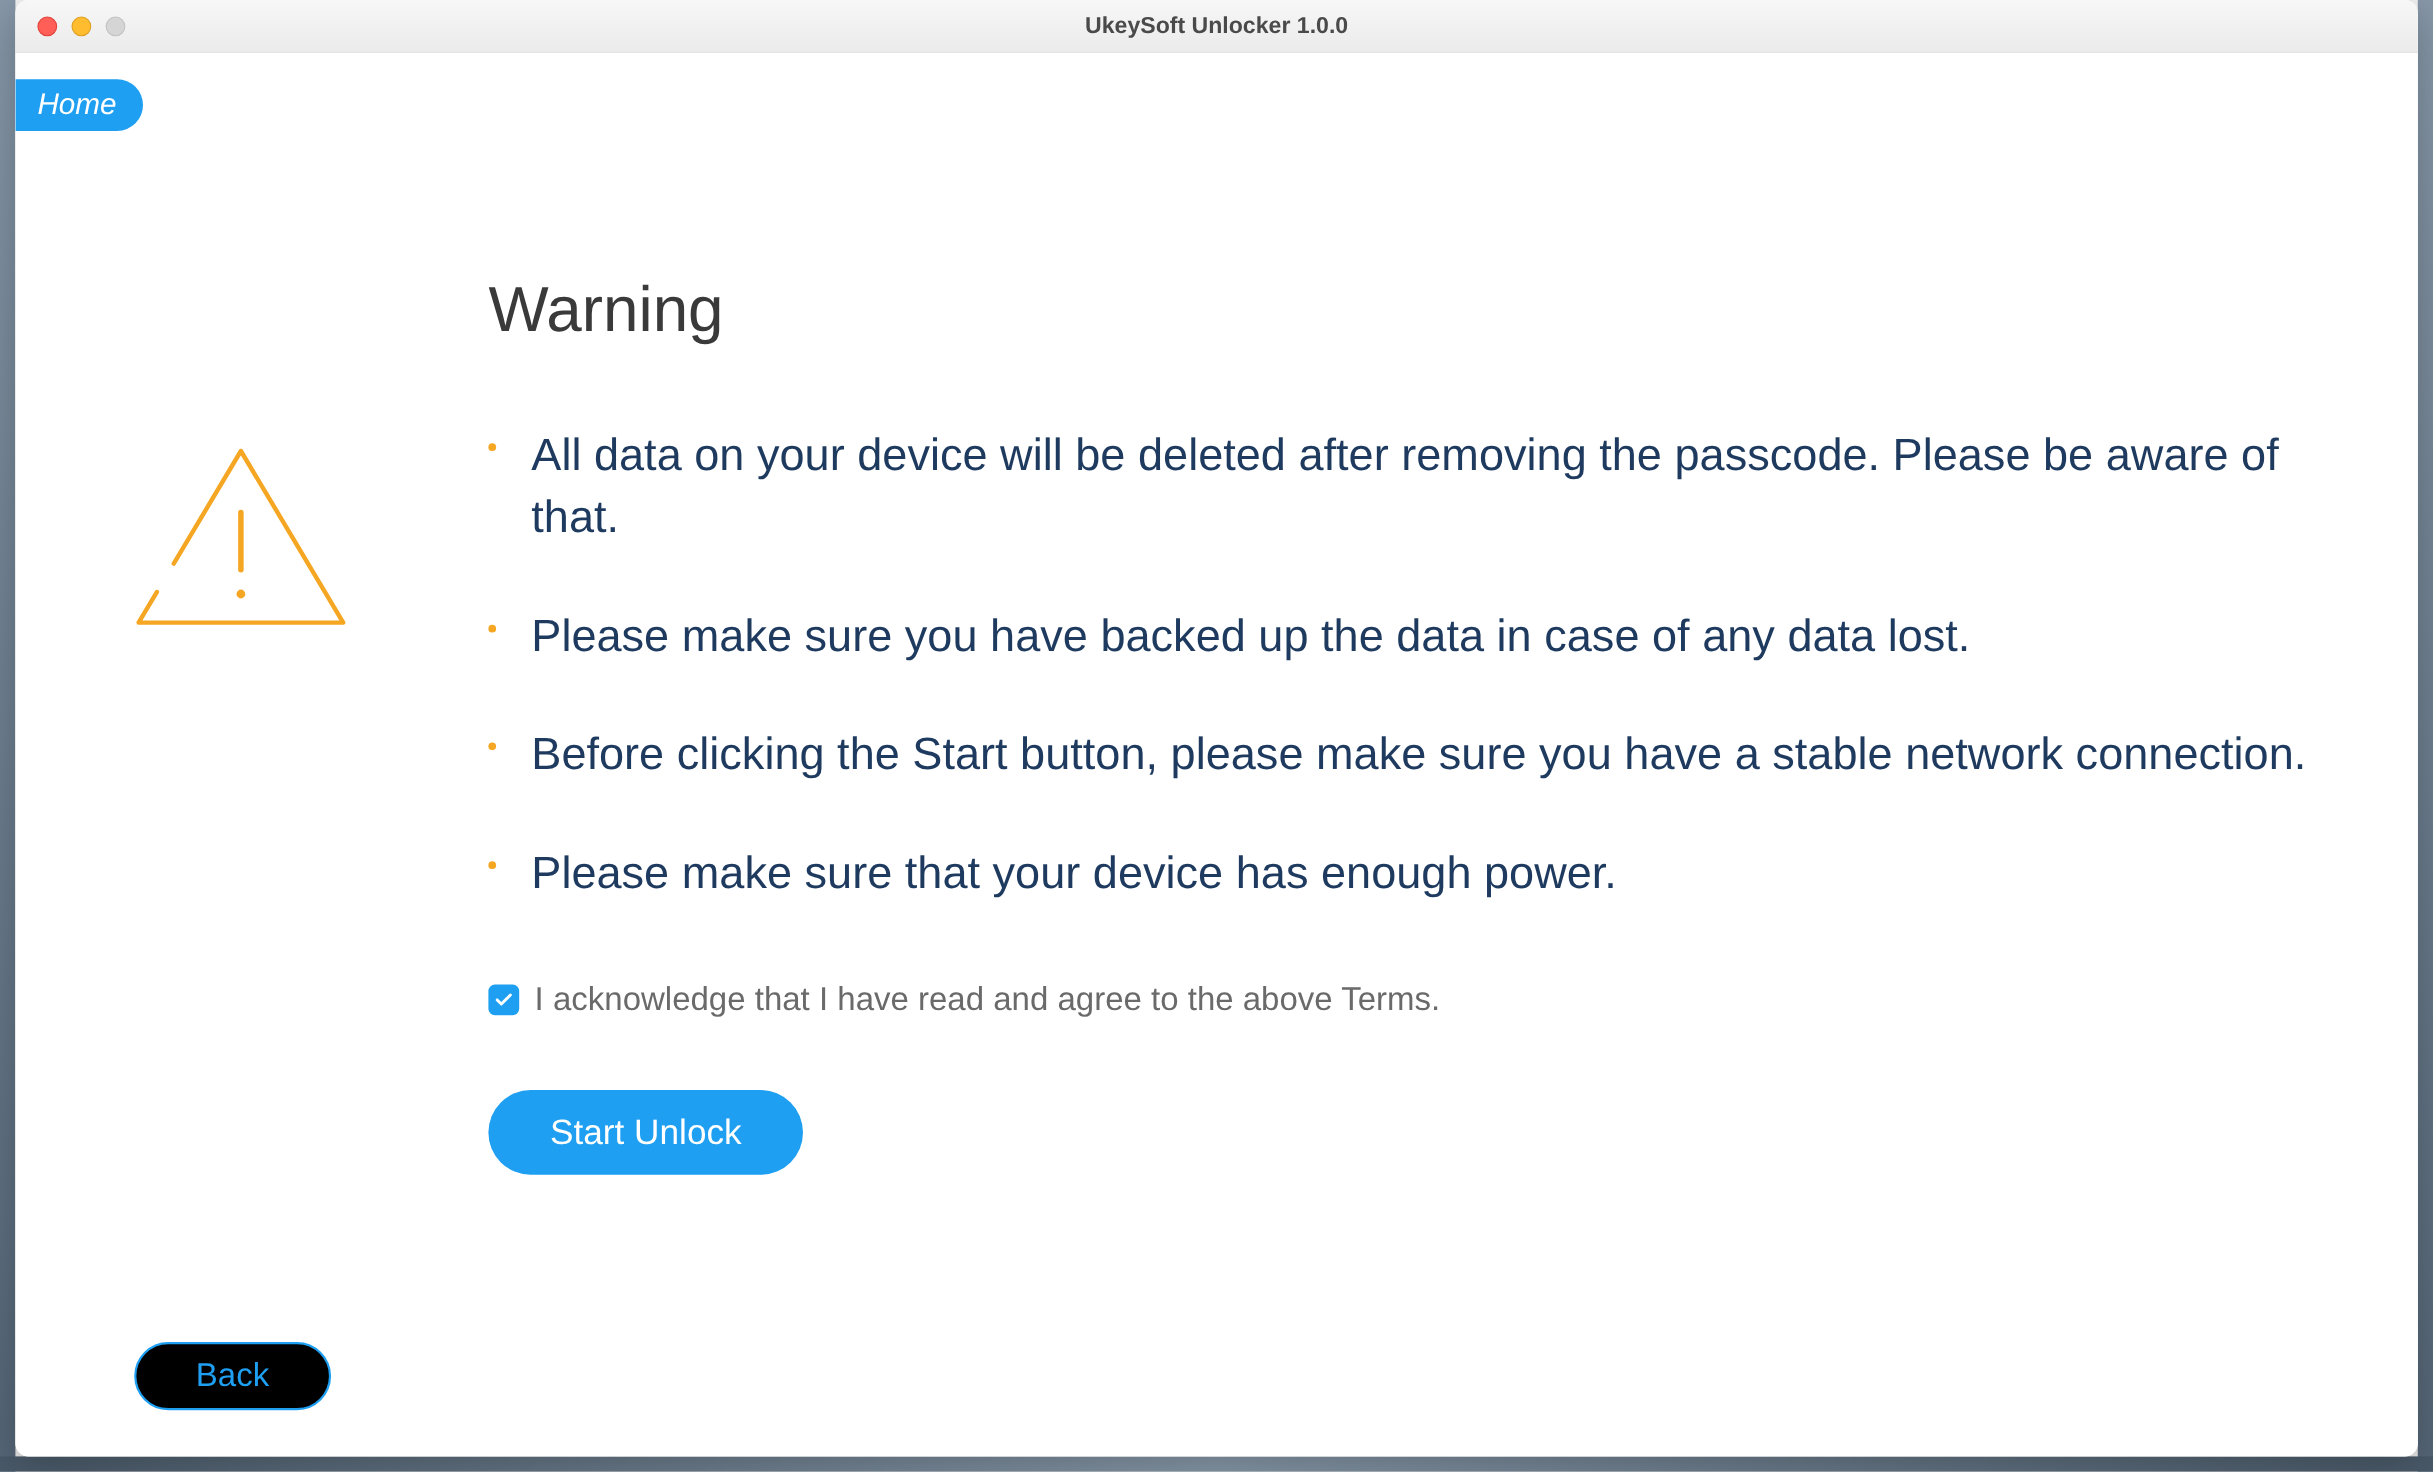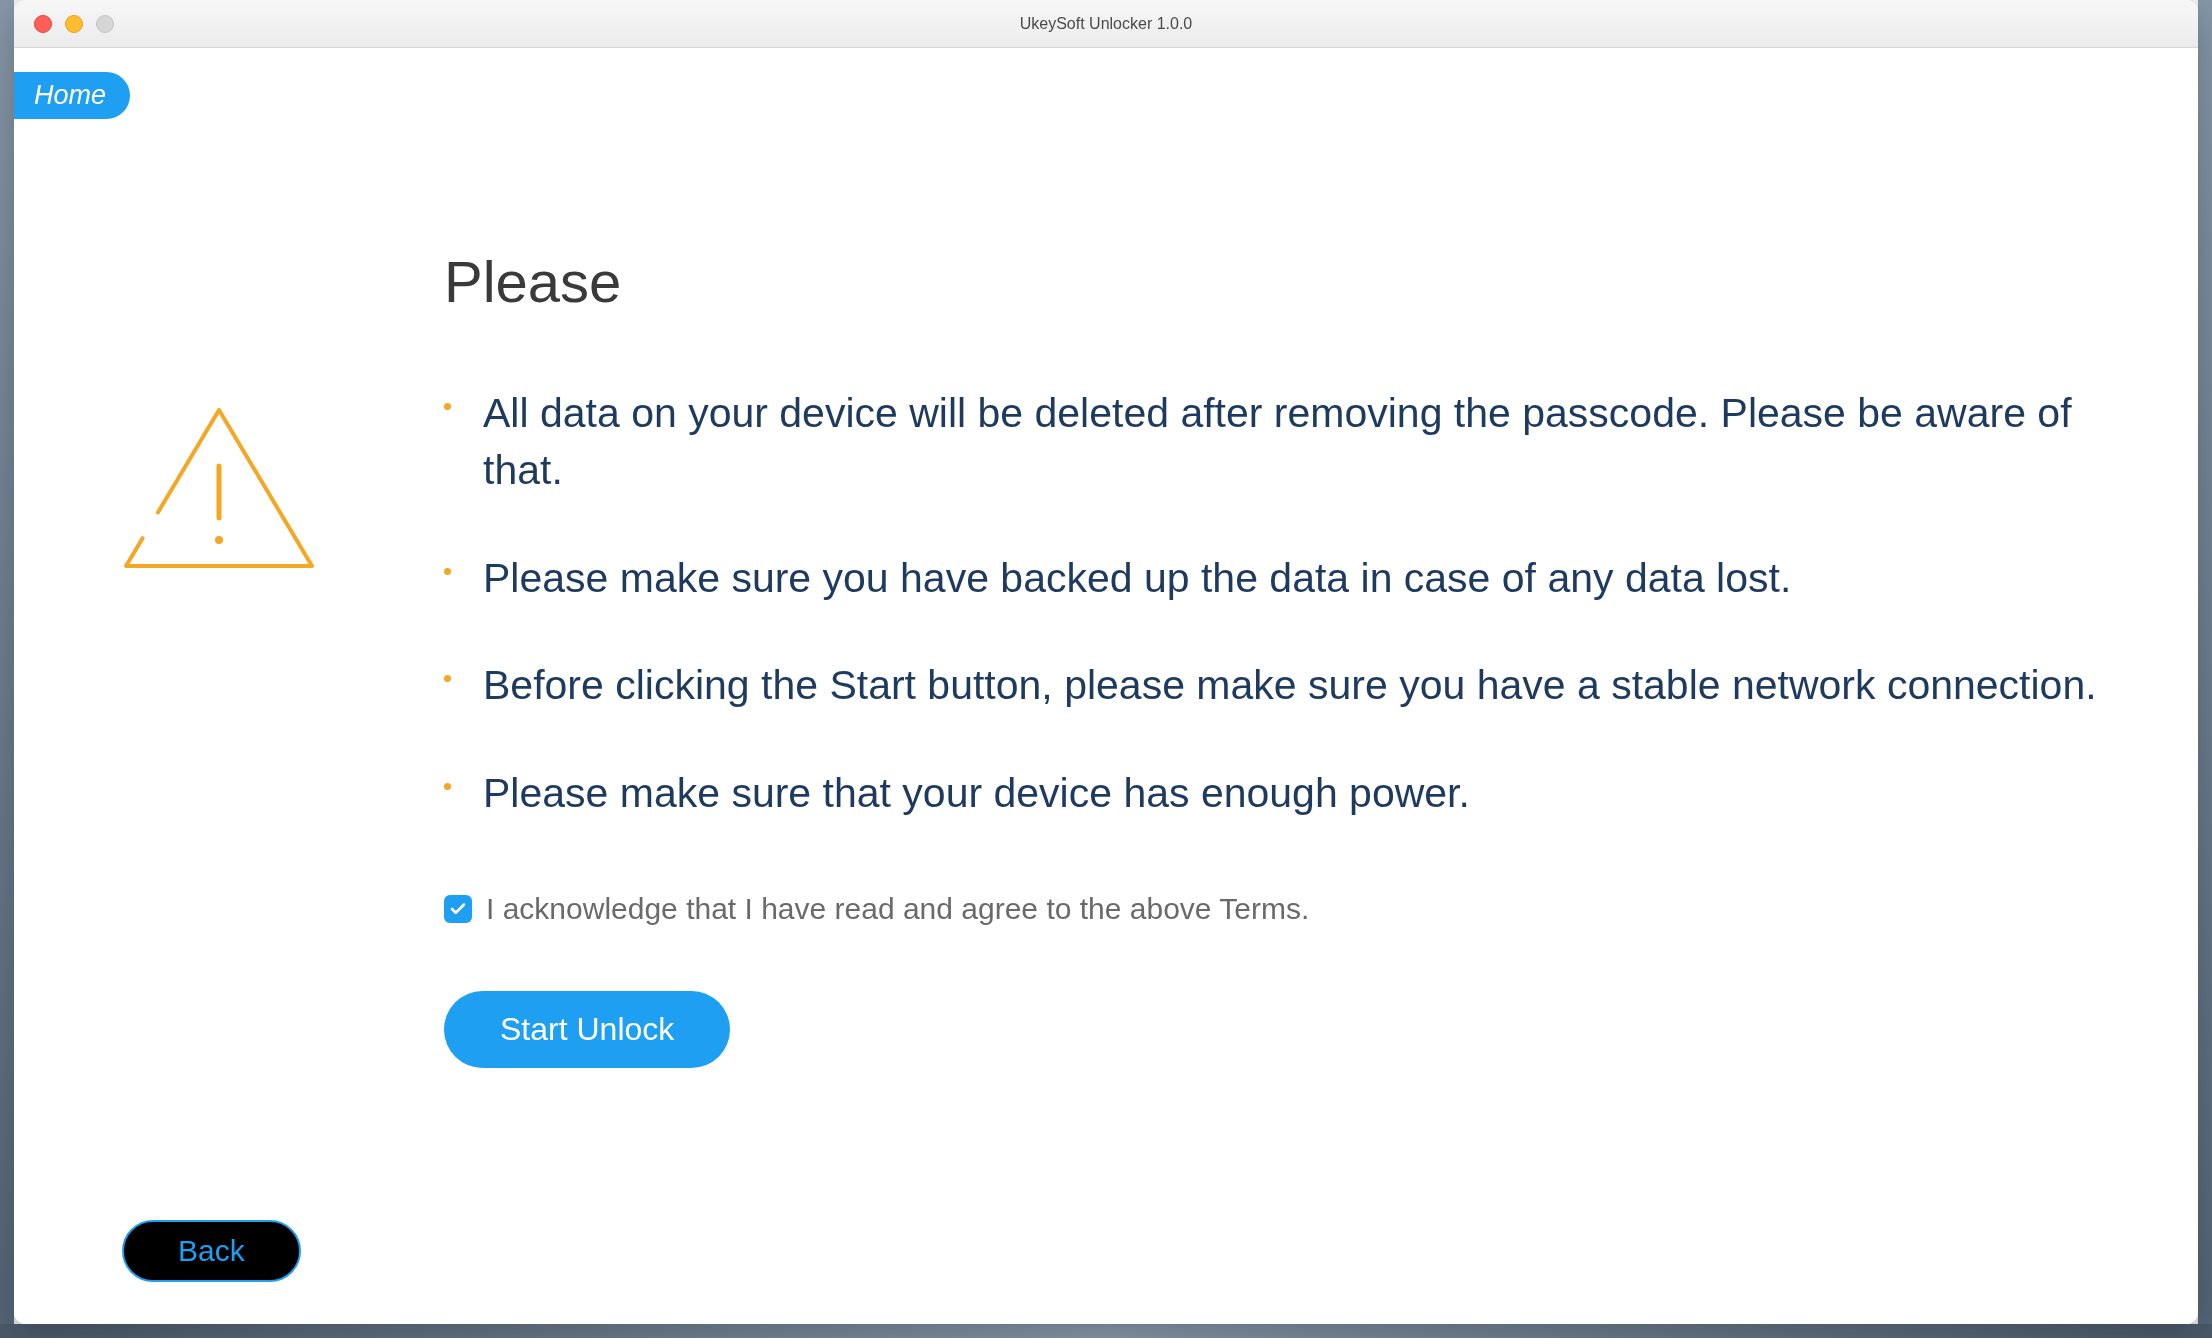--- a/index.html
+++ b/index.html
@@ -65,23 +65,23 @@
     
     .traffic-max {
       background: #d5d5d5;
       border: 1px solid #c3c3c3;
     }
     
     .title {
       position: absolute;
       left: 50%;
       transform: translateX(-50%);
-      font-size: 16px;
+      font-size: 21px;
       color: #4a4a4a;
-      font-weight: 400;
+      font-weight: 700;
     }
     
     .content-area {
       flex: 1;
       background: #ffffff;
       position: relative;
     }
     
     .home-tab {
       position: absolute;
@@ -249,21 +249,21 @@
 
     <div class="warning-icon">
       <svg width="210" height="180" viewBox="0 0 210 180">
         <path d="M 105 12 L 198 168 L 12 168 Z" fill="none" stroke="#f5a623" stroke-width="4" stroke-linejoin="round" stroke-linecap="round" stroke-dasharray="400 30 200 30"></path>
         <line x1="105" y1="68" x2="105" y2="120" stroke="#f5a623" stroke-width="5" stroke-linecap="round"></line>
         <circle cx="105" cy="142" r="4" fill="#f5a623"></circle>
       </svg>
     </div>
 
     <div class="main-content">
-      <h1 class="heading">Please</h1>
+      <h1 class="heading">Warning</h1>
       
       <ul class="bullet-list">
         <li class="bullet-item">
           <span class="bullet-dot"></span>
           <span class="bullet-text">All data on your device will be deleted after removing the passcode. Please be aware of that.</span>
         </li>
         <li class="bullet-item">
           <span class="bullet-dot"></span>
           <span class="bullet-text">Please make sure you have backed up the data in case of any data lost.</span>
         </li>

